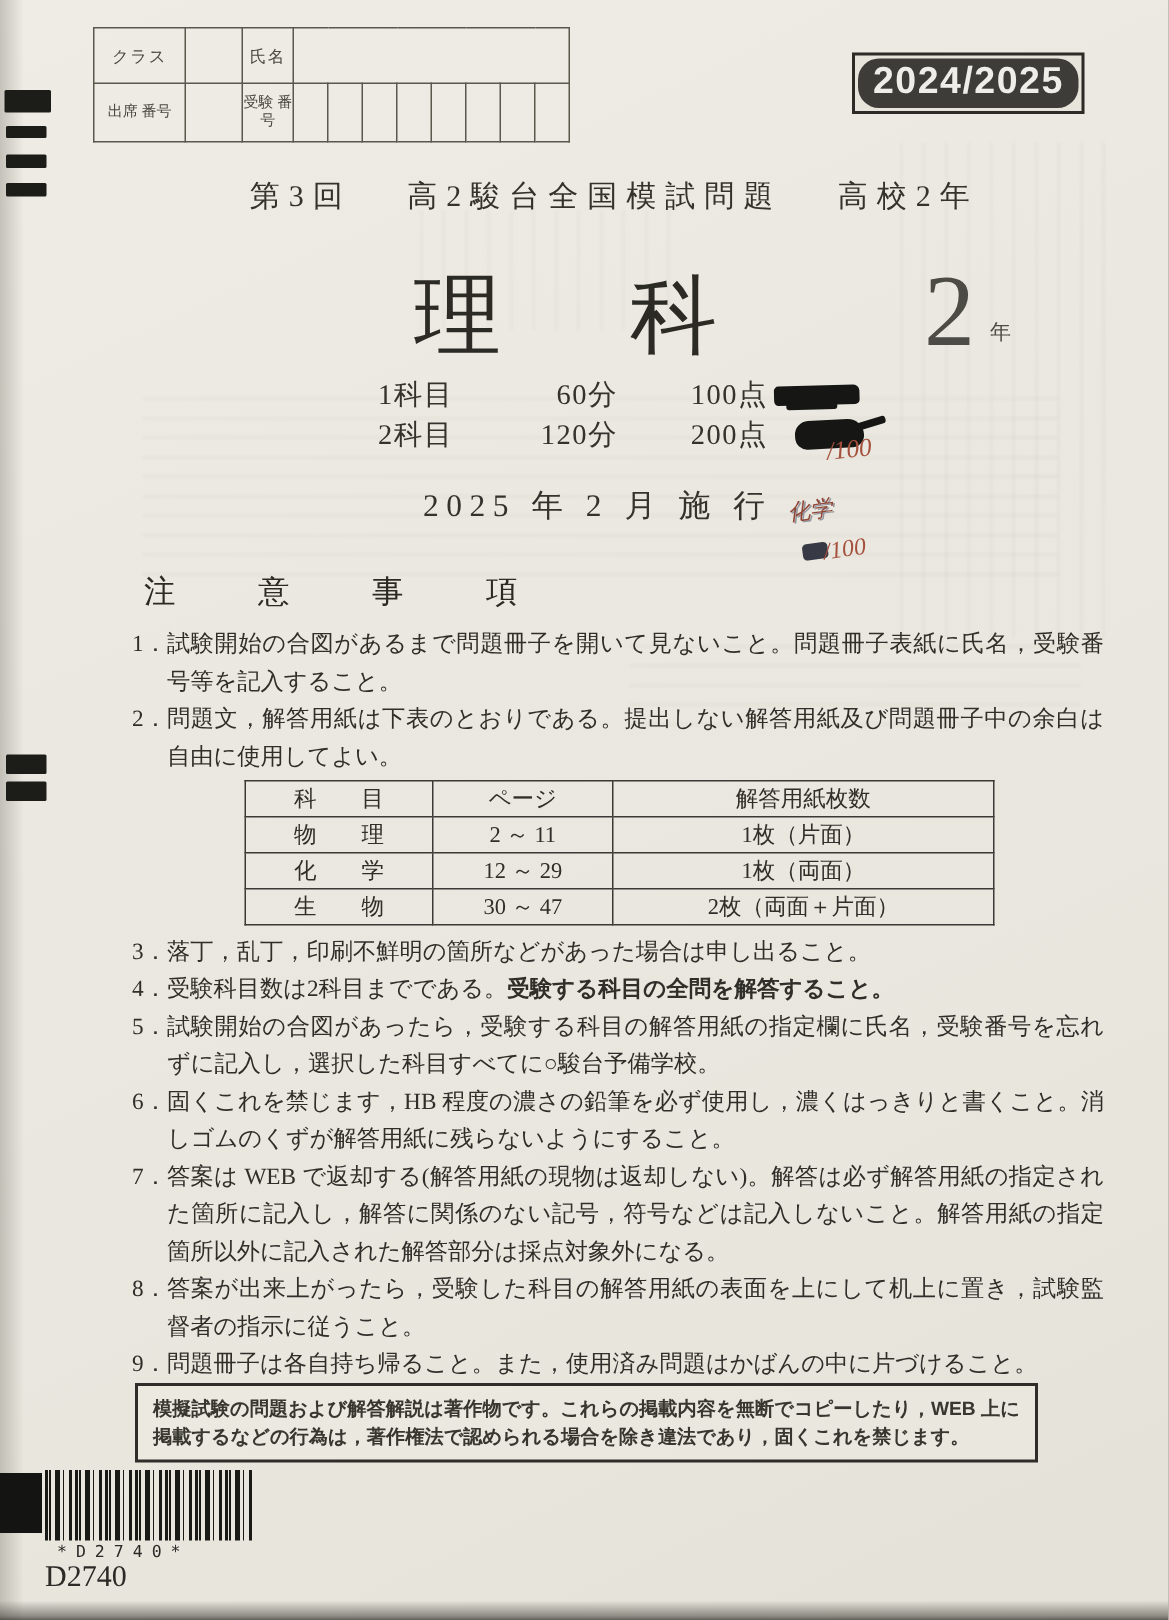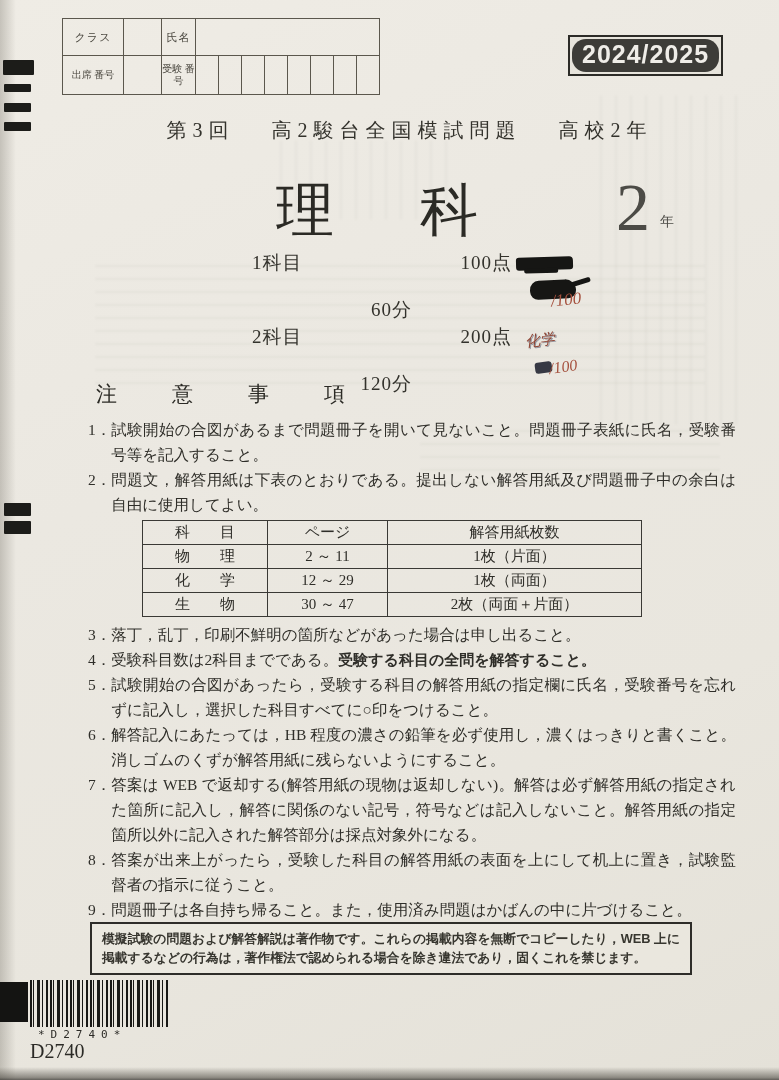--- a/index.html
+++ b/index.html
@@ -34,21 +34,21 @@
   .header-line{position:absolute;left:0;top:117px;width:100%;text-align:center;
     font-size:20px;letter-spacing:6px;color:#33322c;white-space:nowrap;padding-left:20px;}
 
   .main-title{position:absolute;left:276px;top:172px;font-size:58px;letter-spacing:86px;
     white-space:nowrap;color:#2b2a25;}
   .grade-num{position:absolute;left:616px;top:168px;font-size:68px;color:#4c4b46;}
   .grade-suffix{position:absolute;left:660px;top:213px;font-size:14px;color:#4c4b46;}
 
   .score-block{position:absolute;left:252px;top:250px;display:grid;
     grid-template-columns:68px 92px 100px;row-gap:1px;font-size:19px;letter-spacing:1px;color:#33322c;}
-  .score-block .t{text-align:right;margin-top:47px;} .score-block .p{text-align:right;}
+  .score-block .t{text-align:right;} .score-block .p{text-align:right;}
 
   .date-line{position:absolute;left:282px;top:323px;font-size:21px;letter-spacing:5px;color:#33322c;white-space:nowrap;}
 
   
   .blobA{position:absolute;left:516px;top:257px;width:57px;height:13px;background:#161614;
     border-radius:3px 4px 3px 3px;transform:rotate(-1.5deg);}
   .blobA::after{content:"";position:absolute;left:8px;top:11px;width:34px;height:5px;background:#161614;border-radius:2px;}
   .blobB{position:absolute;left:530px;top:280px;width:46px;height:19px;background:#161614;
     border-radius:10px 12px 9px 9px;transform:rotate(-3deg);}
   .blobB::after{content:"";position:absolute;right:-15px;top:1px;width:20px;height:5px;background:#161614;
@@ -62,21 +62,21 @@
   .fracB{position:absolute;left:549px;top:358px;font-size:16px;transform:rotate(-8deg);}
 
   
   .notice{position:absolute;left:74px;top:380px;width:662px;color:#2f2e29;}
   .notice-heading{font-size:21px;letter-spacing:17px;margin:0 0 9px 22px;color:#2b2a25;}
   .nitem{display:flex;font-size:15.5px;line-height:25px;text-align:justify;}
   .nitem .num{flex:0 0 33px;padding-left:14px;box-sizing:border-box;}
   .nitem .txt{flex:1;}
   .bold-gothic{font-family:"Liberation Sans",sans-serif;font-weight:bold;font-size:15px;}
 
-  .subject-table{border-collapse:collapse;margin:3px 0 5px 68px;font-size:15px;color:#2f2e29;}
+  .subject-table{border-collapse:collapse;margin:3px 0 5px 89px;font-size:15px;color:#2f2e29;}
   .subject-table td{border:1.5px solid #3a3935;text-align:center;padding:0;height:23px;}
   .subject-table .c1{width:124px;} .subject-table .c2{width:119px;} .subject-table .c3{width:253px;}
 
   .copyright-box{position:absolute;left:90px;top:922px;width:578px;border:2px solid #2e2d29;
     padding:5px 10px 6px;font-family:Liberation Sans, sans-serif;font-weight:600;
     font-size:12.8px;line-height:19px;color:#37362f;text-align:justify;background:rgba(240,238,230,.35);}
 
   .barcode{position:absolute;left:30px;top:980px;width:140px;height:47px;
     background:repeating-linear-gradient(90deg,#191916 0 2px,transparent 2px 3px,#191916 3px 4px,
       transparent 4px 7px,#191916 7px 10px,transparent 10px 12px,#191916 12px 13px,transparent 13px 16px,
@@ -151,20 +151,21 @@
     <span class="p">200点</span>
   </div>
 
   <div class="blobA"></div>
   <div class="blobB"></div>
   <div class="hw fracA">/100</div>
   <div class="hw hw-subject">化学</div>
   <div class="scribbleC"></div>
   <div class="hw fracB">/100</div>
 
+  <div class="date-line">2025 年 2 月 施 行</div>
 
   <div class="notice">
     <div class="notice-heading">注　意　事　項</div>
 
     <div class="nitem">
       <span class="num">1．</span>
       <span class="txt">試験開始の合図があるまで問題冊子を開いて見ないこと。問題冊子表紙に氏名，受験番号等を記入すること。</span>
     </div>
     <div class="nitem">
       <span class="num">2．</span>
@@ -199,25 +200,25 @@
     <div class="nitem">
       <span class="num">3．</span>
       <span class="txt">落丁，乱丁，印刷不鮮明の箇所などがあった場合は申し出ること。</span>
     </div>
     <div class="nitem">
       <span class="num">4．</span>
       <span class="txt"><span>受験科目数は2科目までである。</span><span class="bold-gothic">受験する科目の全問を解答すること。</span></span>
     </div>
     <div class="nitem">
       <span class="num">5．</span>
-      <span class="txt">試験開始の合図があったら，受験する科目の解答用紙の指定欄に氏名，受験番号を忘れずに記入し，選択した科目すべてに○印をつけること。</span>
+      <span class="txt">試験開始の合図があったら，受験する科目の解答用紙の指定欄に氏名，受験番号を忘れずに記入し，選択した科目すべてに○駿台予備学校。</span>
     </div>
     <div class="nitem">
       <span class="num">6．</span>
-      <span class="txt">解答記入にあたっては，HB 程度の濃さの鉛筆を必ず使用し，濃くはっきりと書くこと。消しゴムのくずが解答用紙に残らないようにすること。</span>
+      <span class="txt">固くこれを禁じます，HB 程度の濃さの鉛筆を必ず使用し，濃くはっきりと書くこと。消しゴムのくずが解答用紙に残らないようにすること。</span>
     </div>
     <div class="nitem">
       <span class="num">7．</span>
       <span class="txt">答案は WEB で返却する(解答用紙の現物は返却しない)。解答は必ず解答用紙の指定された箇所に記入し，解答に関係のない記号，符号などは記入しないこと。解答用紙の指定箇所以外に記入された解答部分は採点対象外になる。</span>
     </div>
     <div class="nitem">
       <span class="num">8．</span>
       <span class="txt">答案が出来上がったら，受験した科目の解答用紙の表面を上にして机上に置き，試験監督者の指示に従うこと。</span>
     </div>
     <div class="nitem">

